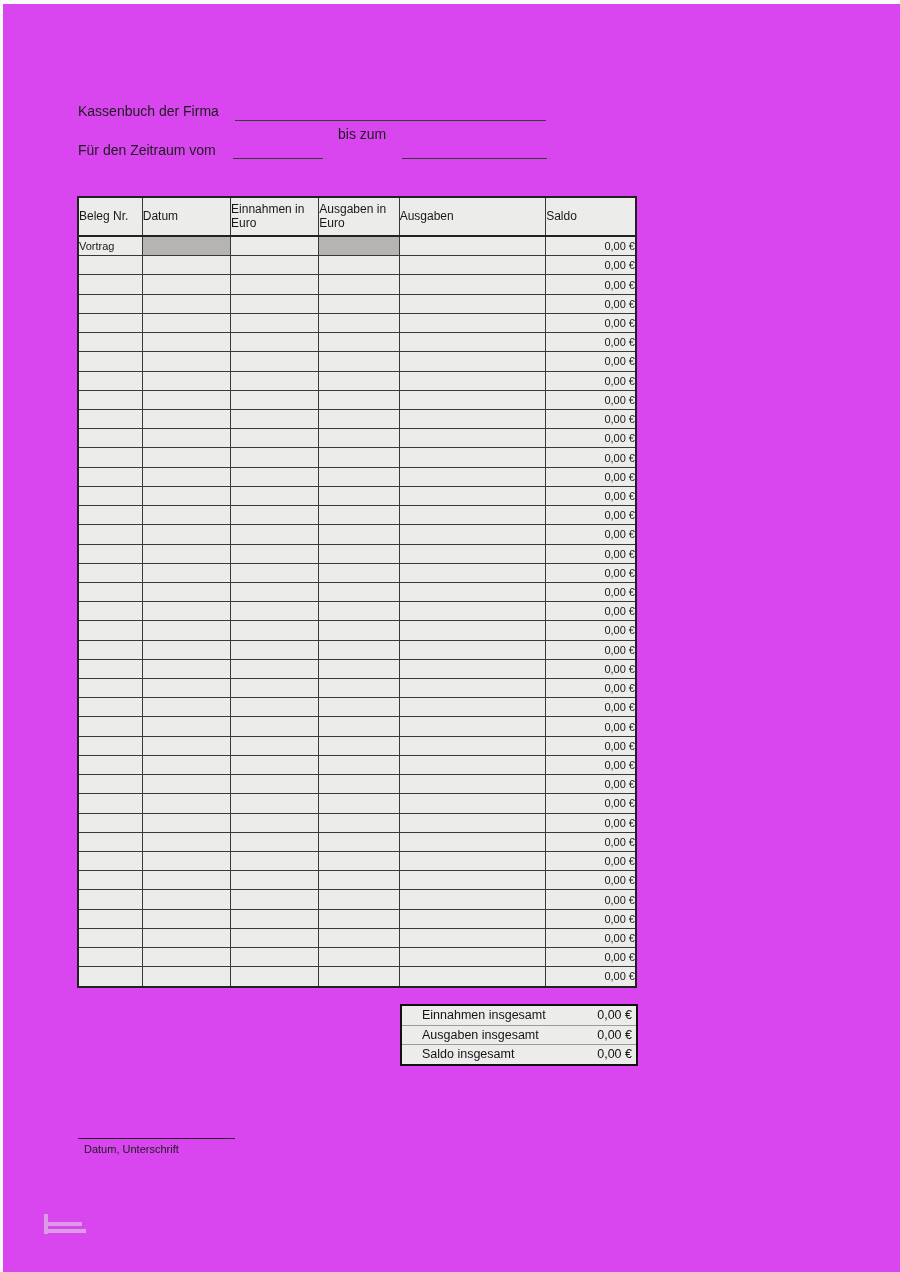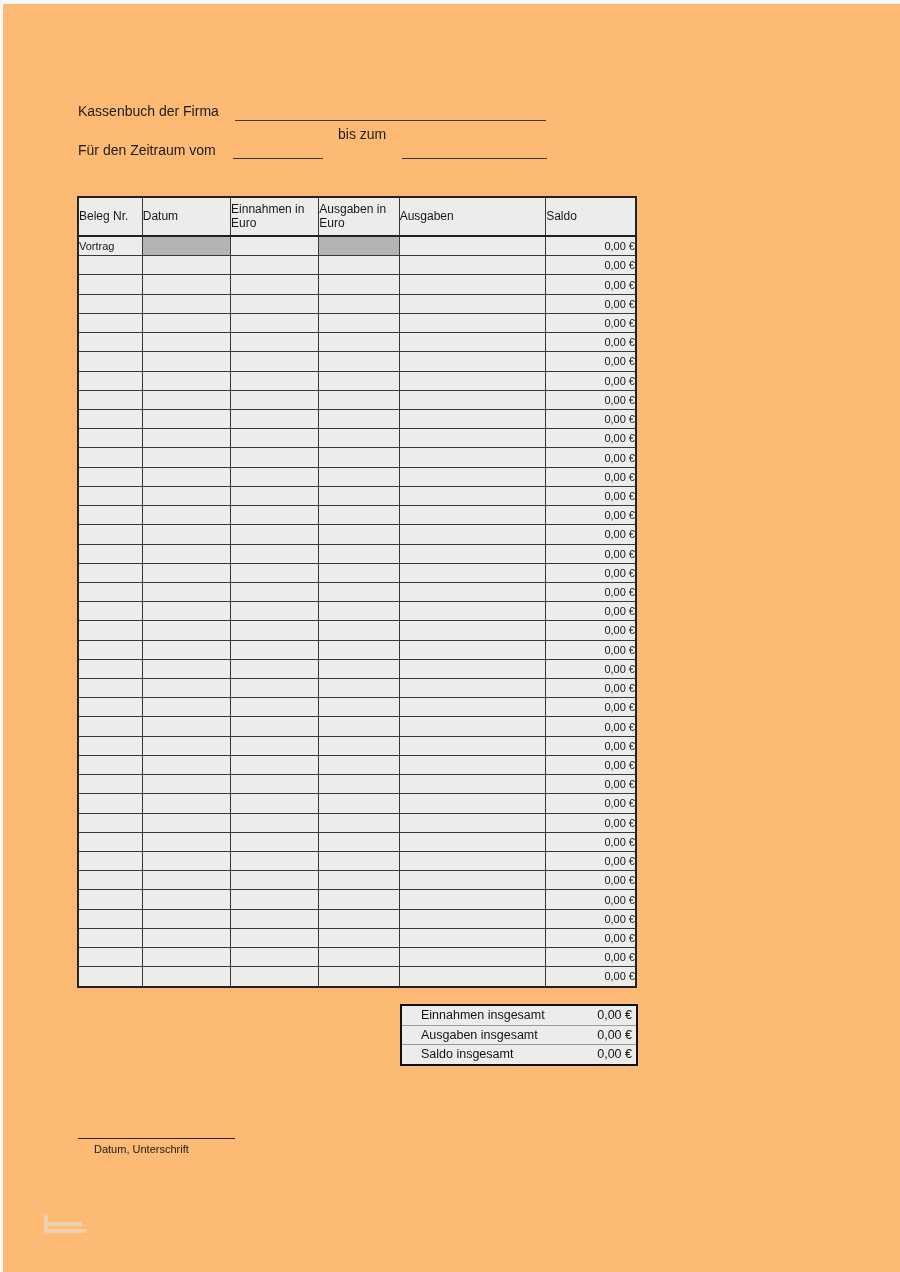--- a/index.html
+++ b/index.html
@@ -3,21 +3,21 @@
 <meta charset="utf-8">
 <style>
   html,body{margin:0;padding:0;}
   body{
     width:900px;height:1272px;
     font-family:"Liberation Sans","DejaVu Sans",sans-serif;
     background:#e4e4e3;
   }
   .page{
     position:relative;width:900px;height:1272px;
-    background:#fdba74;overflow:hidden;color:#1e1e1e;
+    background:#d946ef;overflow:hidden;color:#1e1e1e;
   }
   .edge-top{position:absolute;left:0;top:0;width:900px;height:4px;background:#fafafa;}
   .edge-left{position:absolute;left:0;top:0;width:3px;height:1272px;background:#f7f7f6;}
 
   .title{position:absolute;left:78px;top:103px;font-size:14px;color:#1c1c1c;}
   .line{position:absolute;height:0;border-top:1px solid #3a3a3a;}
   .firma-line{left:235px;top:120px;width:311px;}
   .period-label{position:absolute;left:78px;top:142px;font-size:14px;color:#1c1c1c;}
   .bis-zum{position:absolute;left:338px;top:126px;font-size:14px;color:#1c1c1c;}
   .period-line1{left:233px;top:158px;width:90px;}
@@ -48,25 +48,25 @@
 
   .summary{
     position:absolute;left:400px;top:1004px;width:238px;
     border:2px solid #111;background:#ececeb;box-sizing:border-box;
   }
   .summary-row{
     display:flex;justify-content:space-between;align-items:center;
     height:18.5px;border-bottom:1px solid #9b9b9a;
   }
   .summary-row:last-child{border-bottom:none;}
-  .summary-label{font-size:12.5px;padding-left:19px;color:#141414;}
+  .summary-label{font-size:12.5px;padding-left:8px;color:#141414;margin-left:12px;}
   .summary-value{font-size:12.5px;padding-right:4px;color:#141414;}
 
   .sig-line{left:78px;top:1138px;width:157px;border-top:1px solid #222;}
-  .sig-label{position:absolute;left:94px;top:1143px;font-size:11px;color:#1c1c1c;}
+  .sig-label{position:absolute;left:84px;top:1143px;font-size:11px;color:#1c1c1c;}
 
   .watermark{position:absolute;left:38px;top:1214px;width:55px;height:22px;opacity:.55;}
   .watermark .wm1{position:absolute;left:6px;top:0;width:4px;height:20px;background:#e2e2e1;}
   .watermark .wm2{position:absolute;left:6px;top:8px;width:38px;height:4px;background:#e0e0df;}
   .watermark .wm3{position:absolute;left:6px;top:15px;width:42px;height:4px;background:#e3e3e2;}
 </style>
 </head>
 <body>
 
 <div class="page">

